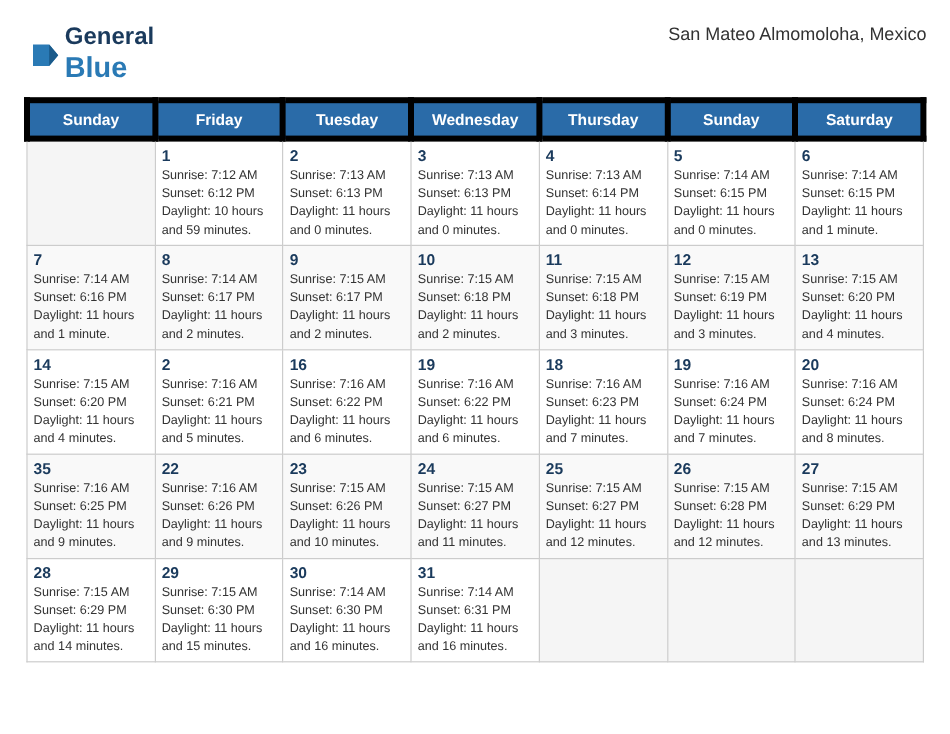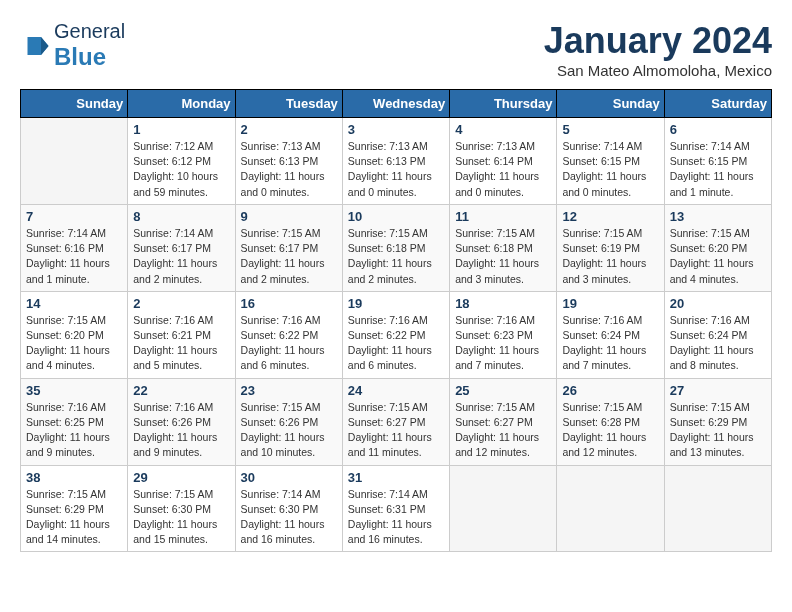--- a/index.html
+++ b/index.html
@@ -39,24 +39,24 @@
     }
     table {
       width: 100%;
       border-collapse: collapse;
       font-size: 11px;
     }
     th {
       background-color: #2a6ba8;
       color: #fff;
       padding: 6px 4px;
-      text-align: right;
+      text-align: center;
       font-size: 13px;
       font-weight: bold;
-      border: 1px solid #000000;
+      border: 5px solid #000000;
     }
     td {
       border: 1px solid #ccc;
       vertical-align: top;
       padding: 4px 5px;
       height: 80px;
       width: 14.28%;
       background: #fff;
     }
     td.empty {
@@ -84,35 +84,34 @@
 </head>
 <body>
 
 <div class="header">
   <div class="logo">
     <svg class="logo-icon" viewBox="0 0 40 40">
       <polygon points="28,8 38,20 28,32 10,32 10,8" fill="#2a7ab5"></polygon>
       <polygon points="28,8 38,20 28,32" fill="#1a5a8a"></polygon>
     </svg>
     <div>
-      <div style="font-size:20px;font-weight:normal;color:#1a3a5c;">General</div>
+      <div style="font-size:20px;font-weight:bold;color:#1a3a5c;">General</div>
       <div style="font-size:24px;font-weight:bold;color:#2a7ab5;">Blue</div>
     </div>
   </div>
   <div class="title-block">
-    <div class="month-title">January 2024</div>
     <div class="location">San Mateo Almomoloha, Mexico</div>
   </div>
 </div>
 
 <table>
   <thead>
     <tr>
     <th>Sunday</th>
-        <th>Monday</th>
+        <th>Friday</th>
         <th>Tuesday</th>
         <th>Wednesday</th>
         <th>Thursday</th>
         <th>Sunday</th>
         <th>Saturday</th>
       </tr>
   </thead>
   <tbody id="calendar-body">
   <tr>
         <td class="empty"></td>
@@ -226,21 +225,21 @@
           <span class="day-num">26</span>
           <div class="day-info">Sunrise: 7:15 AM<br>Sunset: 6:28 PM<br>Daylight: 11 hours<br>and 12 minutes.</div>
         </td>
         <td>
           <span class="day-num">27</span>
           <div class="day-info">Sunrise: 7:15 AM<br>Sunset: 6:29 PM<br>Daylight: 11 hours<br>and 13 minutes.</div>
         </td>
       </tr>
       <tr>
         <td>
-          <span class="day-num">38</span>
+          <span class="day-num">28</span>
           <div class="day-info">Sunrise: 7:15 AM<br>Sunset: 6:29 PM<br>Daylight: 11 hours<br>and 14 minutes.</div>
         </td>
         <td>
           <span class="day-num">29</span>
           <div class="day-info">Sunrise: 7:15 AM<br>Sunset: 6:30 PM<br>Daylight: 11 hours<br>and 15 minutes.</div>
         </td>
         <td>
           <span class="day-num">30</span>
           <div class="day-info">Sunrise: 7:14 AM<br>Sunset: 6:30 PM<br>Daylight: 11 hours<br>and 16 minutes.</div>
         </td>

